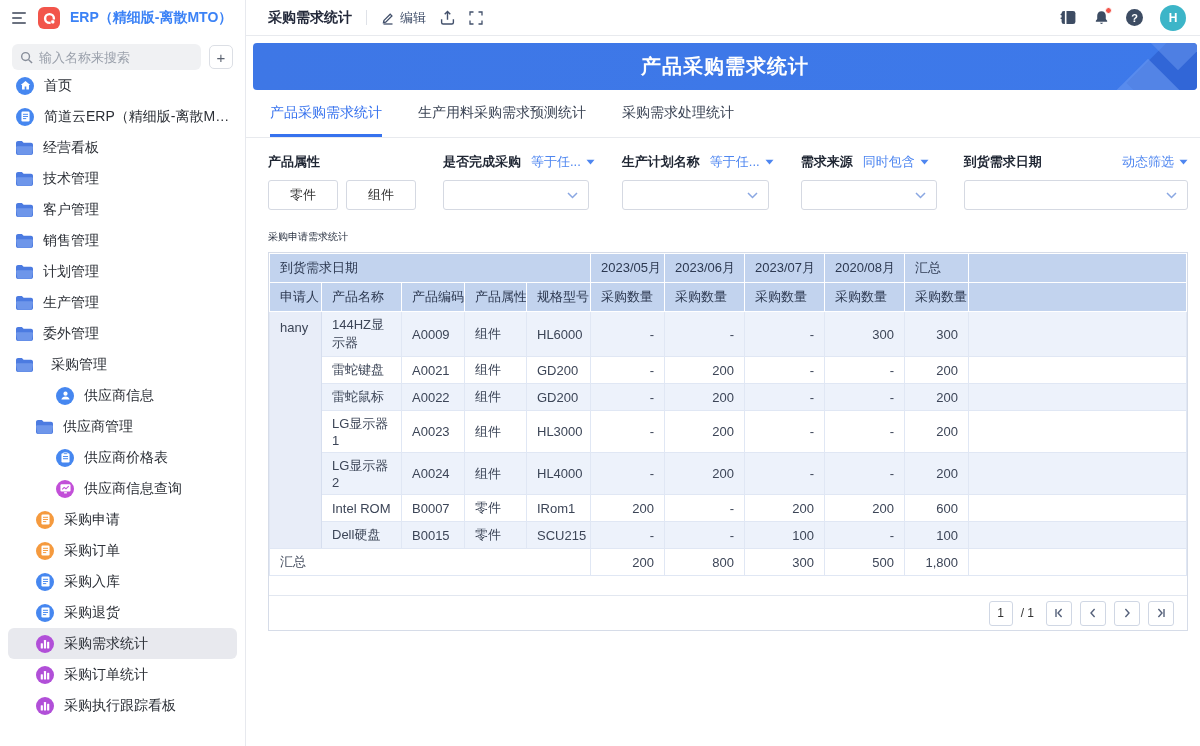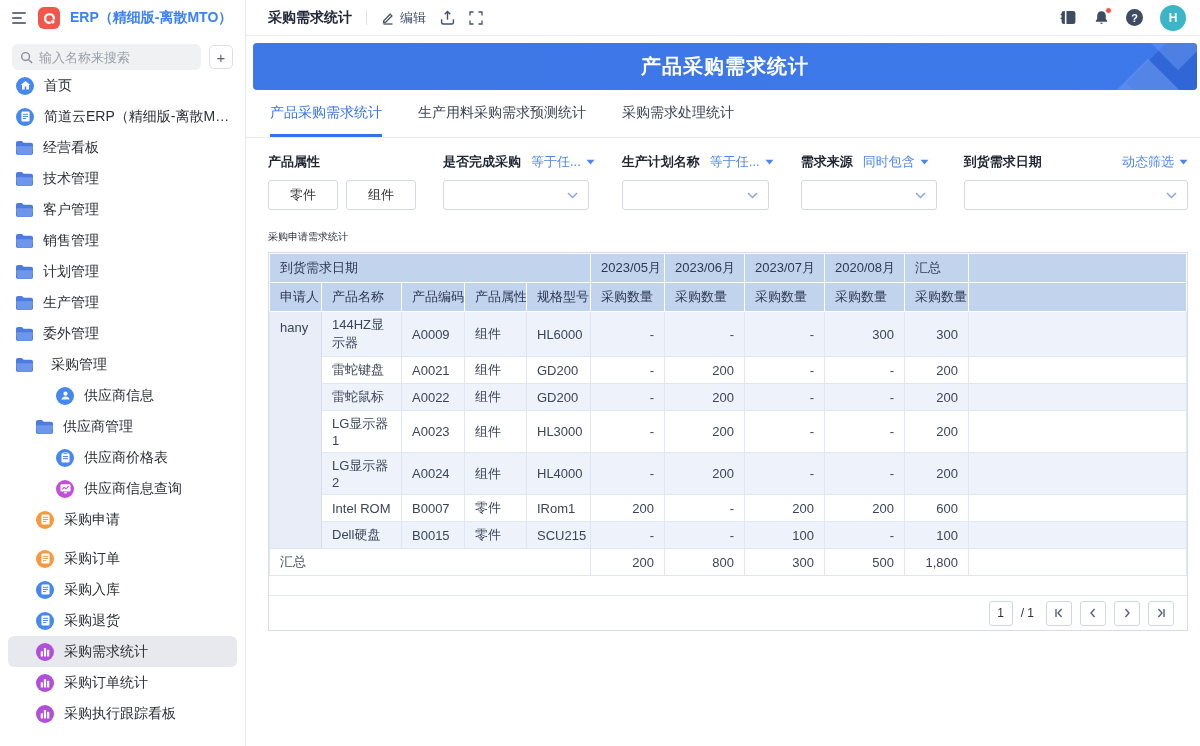--- a/index.html
+++ b/index.html
@@ -247,21 +247,21 @@
           <span class="cico" style="background: rgb(245, 154, 62);">
             <svg viewBox="0 0 10 12" width="9" height="11">
               <rect x="0.5" y="0.5" width="9" height="11" rx="1.3" fill="#fff"></rect>
               <rect x="2.2" y="3" width="5.6" height="1.1" fill="#f59a3e"></rect>
               <rect x="2.2" y="5.4" width="5.6" height="1.1" fill="#f59a3e"></rect>
               <rect x="2.2" y="7.8" width="3.6" height="1.1" fill="#f59a3e"></rect>
             </svg>
           </span>
           <span class="nav-label">采购申请</span>
         </div>
-        <div class="nav-item" style="padding-left: 28px; margin-top: 8px;">
+        <div class="nav-item" style="padding-left: 28px;">
           <span class="cico" style="background: rgb(245, 154, 62);">
             <svg viewBox="0 0 10 12" width="9" height="11">
               <rect x="0.5" y="0.5" width="9" height="11" rx="1.3" fill="#fff"></rect>
               <rect x="2.2" y="3" width="5.6" height="1.1" fill="#f59a3e"></rect>
               <rect x="2.2" y="5.4" width="5.6" height="1.1" fill="#f59a3e"></rect>
               <rect x="2.2" y="7.8" width="3.6" height="1.1" fill="#f59a3e"></rect>
             </svg>
           </span>
           <span class="nav-label">采购订单</span>
         </div>

